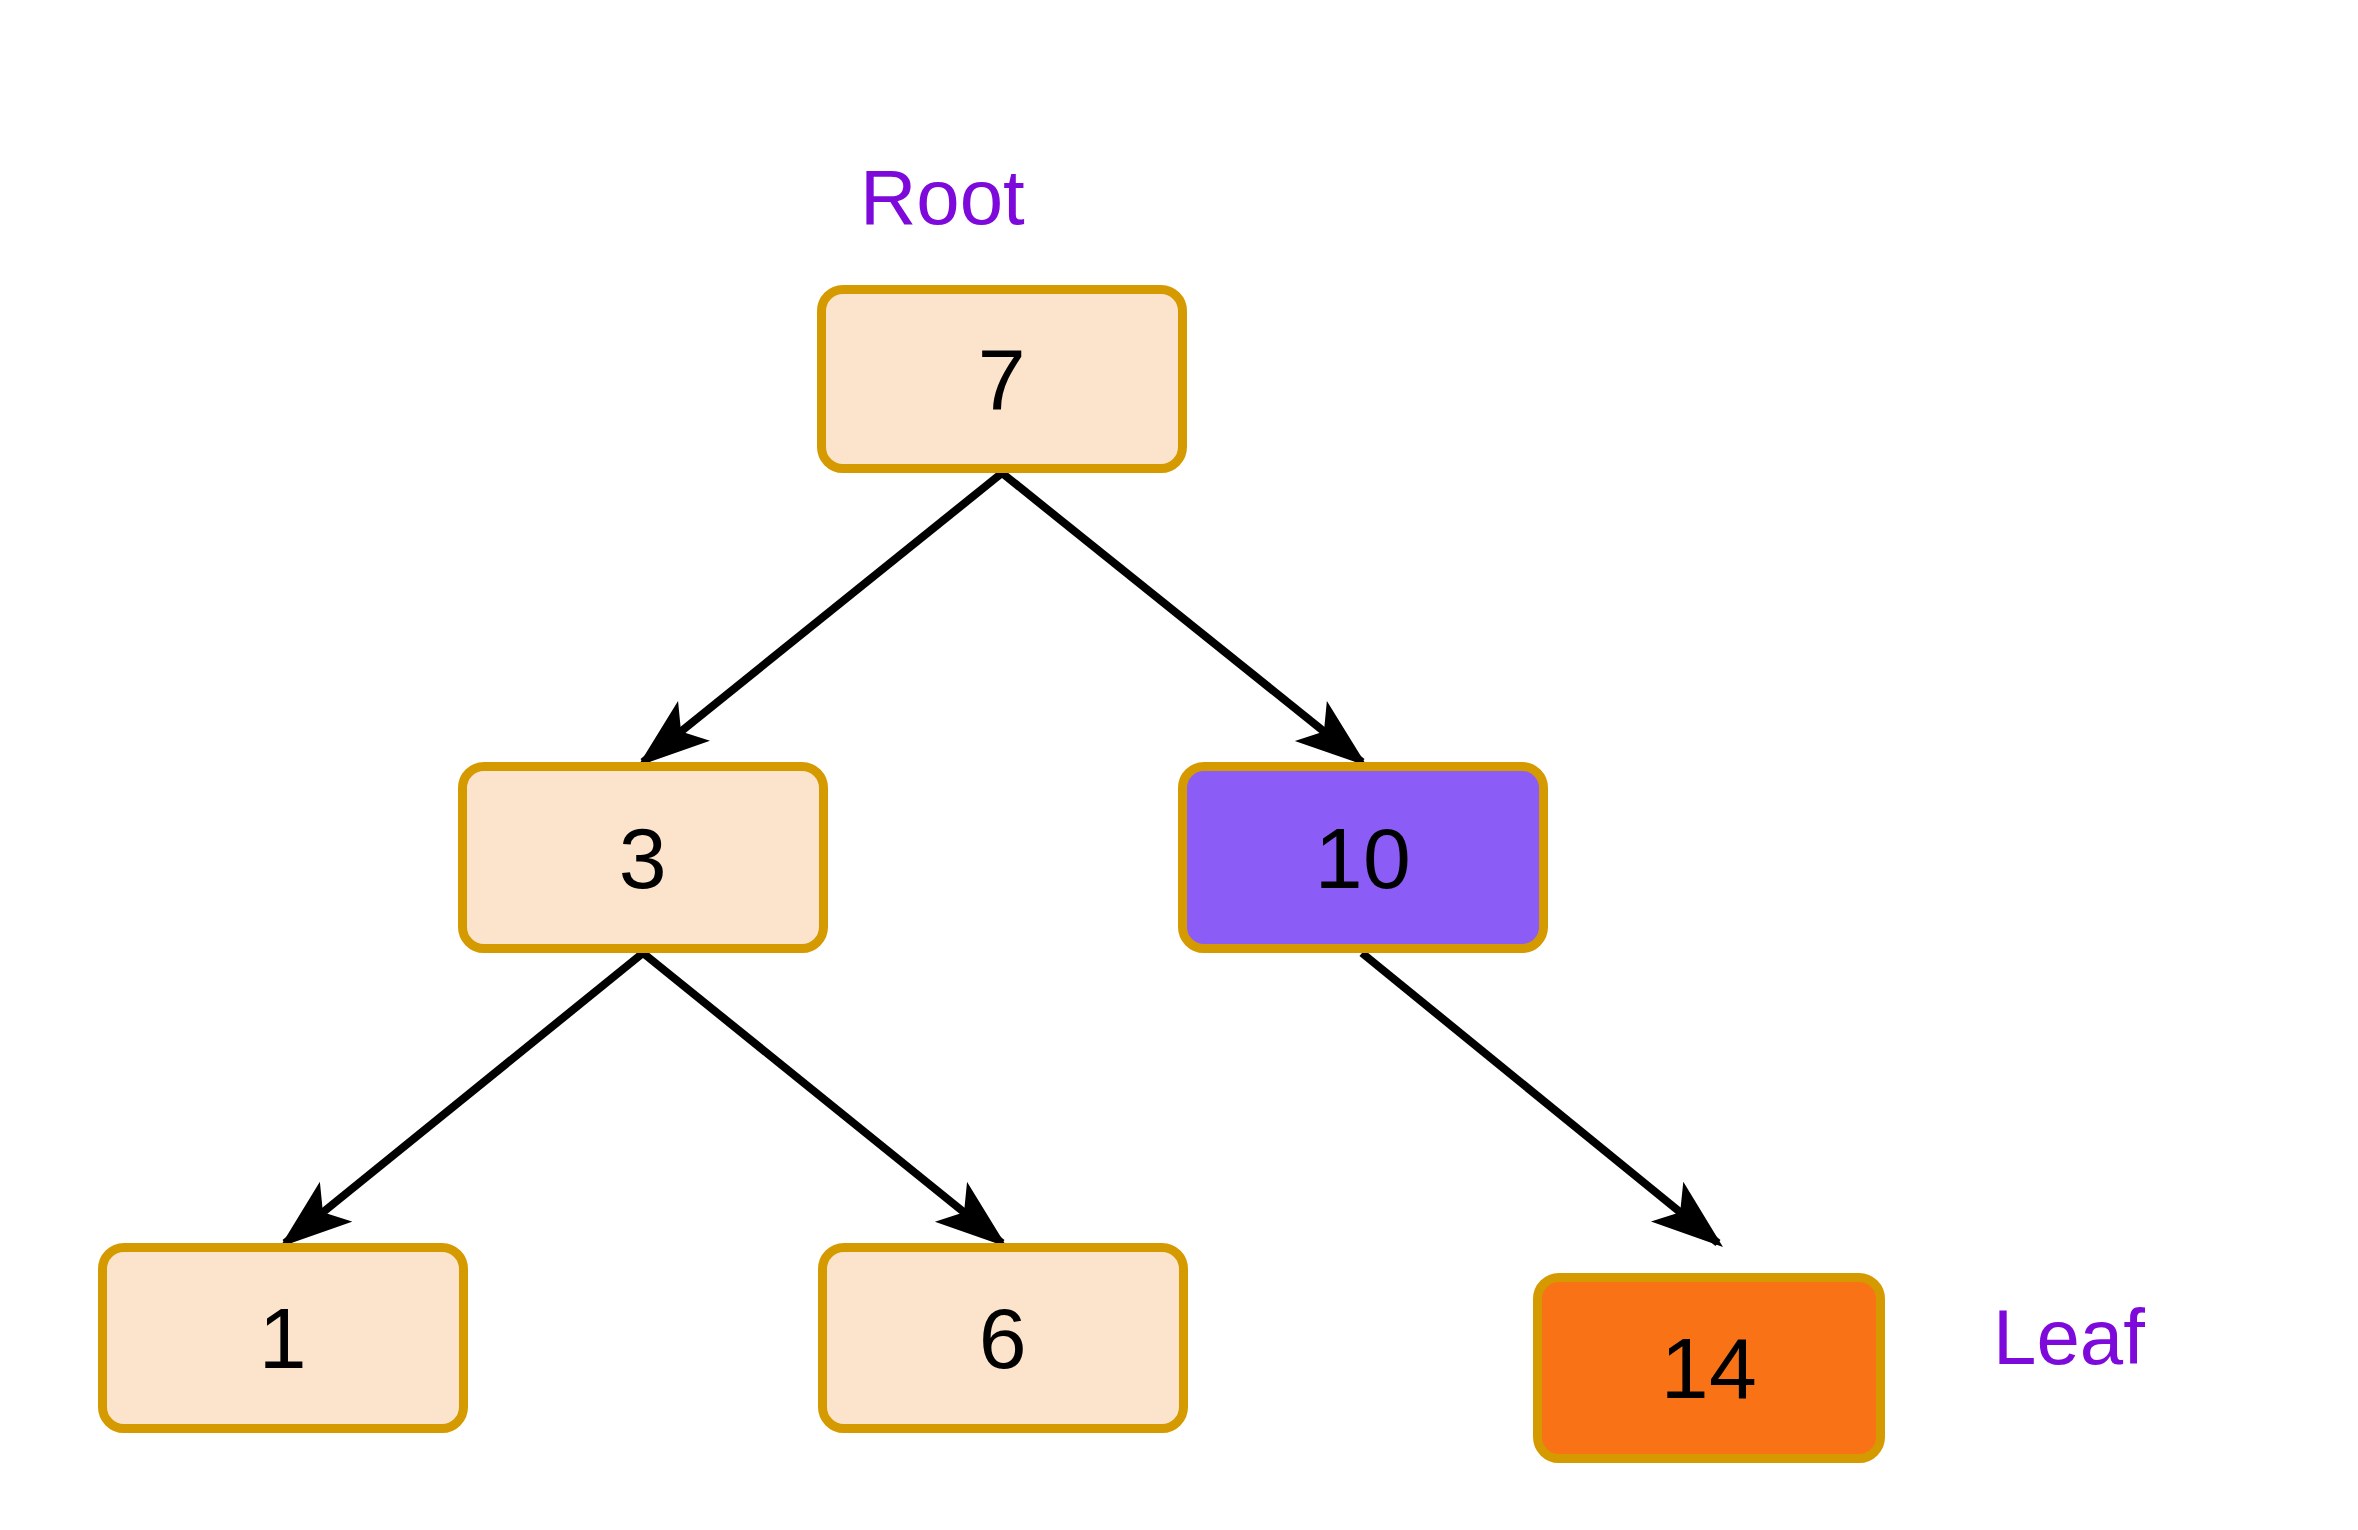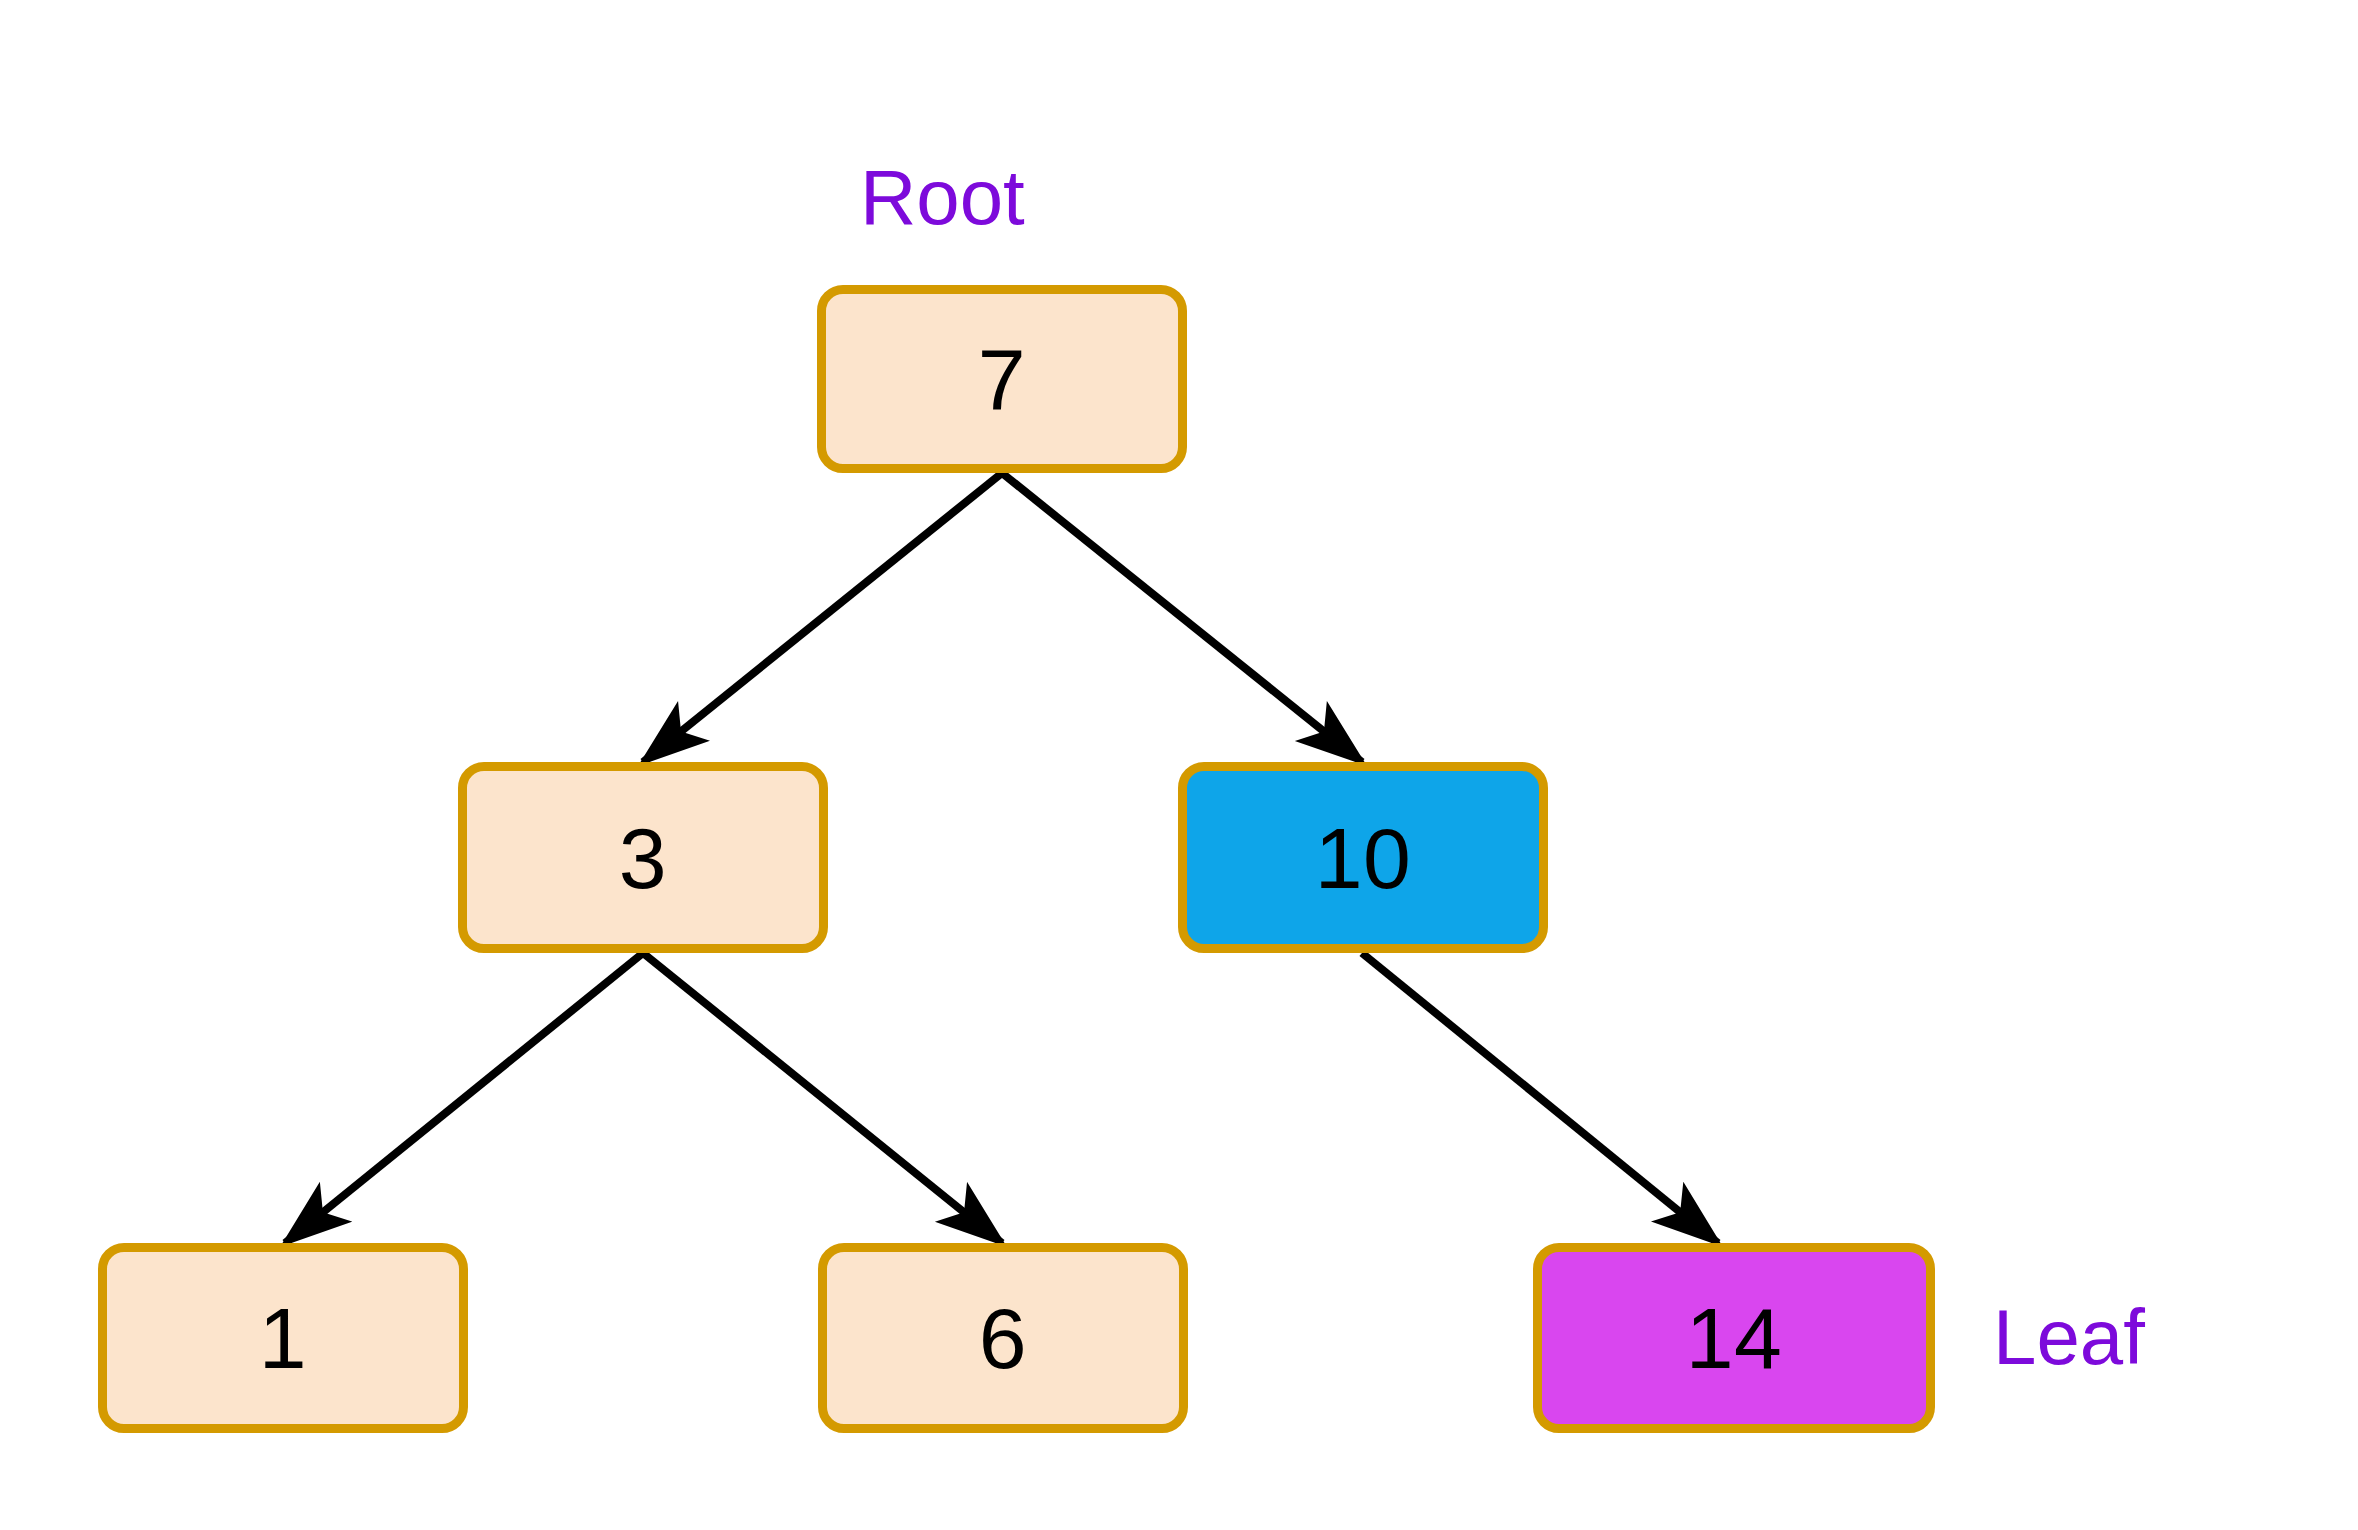--- a/index.html
+++ b/index.html
@@ -68,30 +68,30 @@
       </g>
   </svg>
 
   <div id="nodes-group">
       <div class="node" style="left: 817px; top: 285px; width: 370px; height: 188px; background: rgb(252, 228, 204); border-color: rgb(212, 154, 0);">
         <span class="node-label" style="color: rgb(0, 0, 0);">7</span>
       </div>
       <div class="node" style="left: 458px; top: 762px; width: 370px; height: 191px; background: rgb(252, 228, 204); border-color: rgb(212, 154, 0);">
         <span class="node-label" style="color: rgb(0, 0, 0);">3</span>
       </div>
-      <div class="node" style="left: 1178px; top: 762px; width: 370px; height: 191px; background: #0ea5e9; border-color: rgb(212, 154, 0);">
+      <div class="node" style="left: 1178px; top: 762px; width: 370px; height: 191px; background: #8b5cf6; border-color: rgb(212, 154, 0);">
         <span class="node-label" style="color: rgb(0, 0, 0);">10</span>
       </div>
       <div class="node" style="left: 98px; top: 1243px; width: 370px; height: 190px; background: rgb(252, 228, 204); border-color: rgb(212, 154, 0);">
         <span class="node-label" style="color: rgb(0, 0, 0);">1</span>
       </div>
       <div class="node" style="left: 818px; top: 1243px; width: 370px; height: 190px; background: rgb(252, 228, 204); border-color: rgb(212, 154, 0);">
         <span class="node-label" style="color: rgb(0, 0, 0);">6</span>
       </div>
-      <div class="node" style="left: 1533px; top: 1243px; width: 402px; height: 190px; background: #d946ef; border-color: rgb(212, 154, 0);">
+      <div class="node" style="left: 1533px; top: 1273px; width: 352px; height: 190px; background: #f97316; border-color: rgb(212, 154, 0);">
         <span class="node-label" style="color: rgb(0, 0, 0);">14</span>
       </div>
     </div>
   <div id="annotations-group">
       <div class="annotation" style="left: 860px; top: 158px; color: rgb(125, 10, 219);">Root</div>
       <div class="annotation" style="left: 1993px; top: 1298px; color: rgb(125, 10, 219);">Leaf</div>
     </div>
 
 </div>
 

